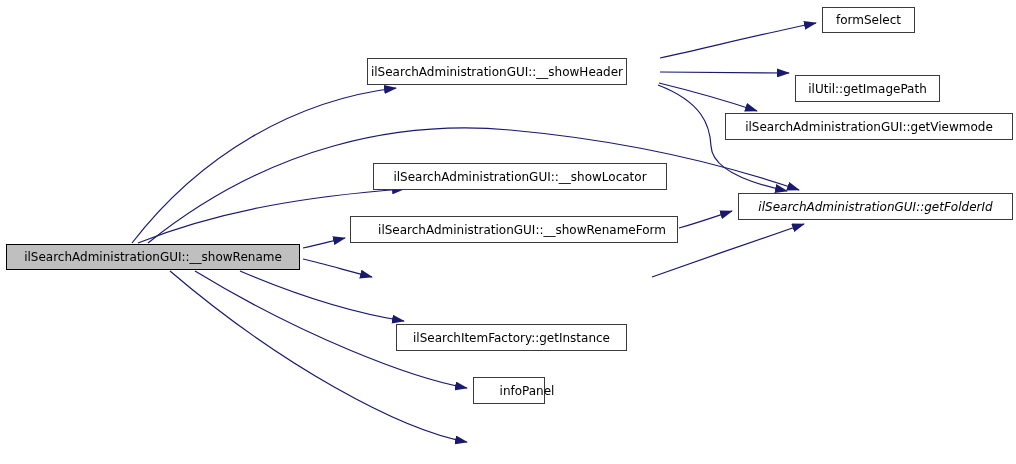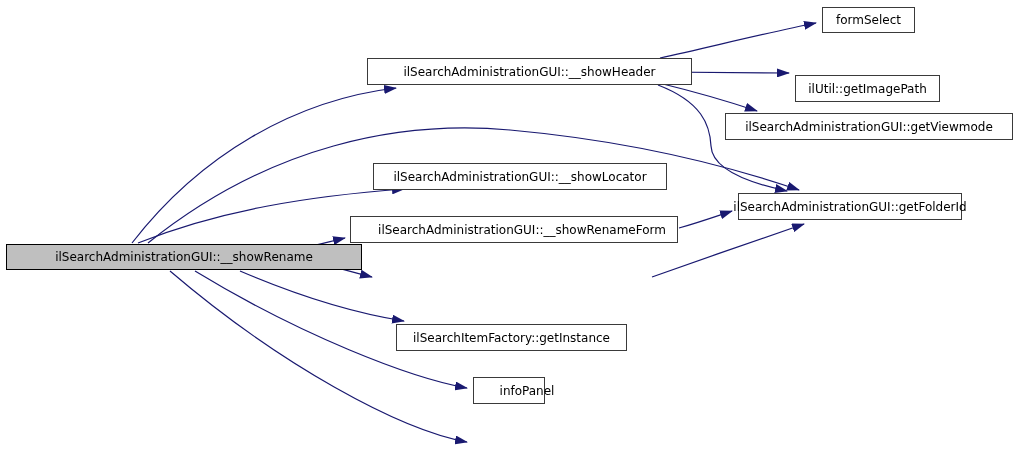--- a/index.html
+++ b/index.html
@@ -4,26 +4,26 @@
 <style>
   html,body{margin:0;padding:0;background:#fff;}
   #canvas{position:relative;width:1016px;height:464px;background:#ffffff;overflow:hidden;
           font-family:"DejaVu Sans","Liberation Sans",sans-serif;}
   #edges{position:absolute;left:0;top:0;width:1016px;height:464px;}
   .node{position:absolute;box-sizing:border-box;background:#ffffff;border:1px solid #3a3a3a;
         display:flex;align-items:center;justify-content:center;white-space:nowrap;
         font-size:12px;color:#000;z-index:2;}
   .node.main{background:#bfbfbf;border:1px solid #000;}
   
-  .n-showRename{left:6px;top:244px;width:356px;height:26px;}
-  .n-showHeader{left:367px;top:58px;width:325px;height:27px;}
+  .n-showRename{left:6px;top:244px;width:294px;height:26px;}
+  .n-showHeader{left:367px;top:58px;width:260px;height:27px;}
   .n-formSelect{left:822px;top:7px;width:93px;height:26px;}
   .n-getImagePath{left:795px;top:60px;width:145px;height:27px;margin-top:15px;}
   .n-getViewmode{left:725px;top:113px;width:288px;height:27px;}
-  .n-getFolderId{left:738px;top:193px;width:224px;height:27px;}
+  .n-getFolderId{left:738px;top:193px;width:275px;height:27px;font-style:italic;}
   .n-showLocator{left:366px;top:163px;width:294px;height:27px;margin-left:7px;}
   .n-showRenameForm{left:350px;top:216px;width:328px;height:27px;padding-left:16px;}
   .n-showTabs{left:378px;top:270px;width:273px;height:27px;}
   .n-getInstance{left:396px;top:324px;width:231px;height:27px;}
   .n-infoPanel{left:473px;top:377px;width:72px;height:27px;padding-left:36px;}
   .n-sendInfo{left:473px;top:429px;width:79px;height:27px;}
   .edge{fill:none;stroke:#191970;stroke-width:1.2;}
 </style>
 </head>
 <body>

